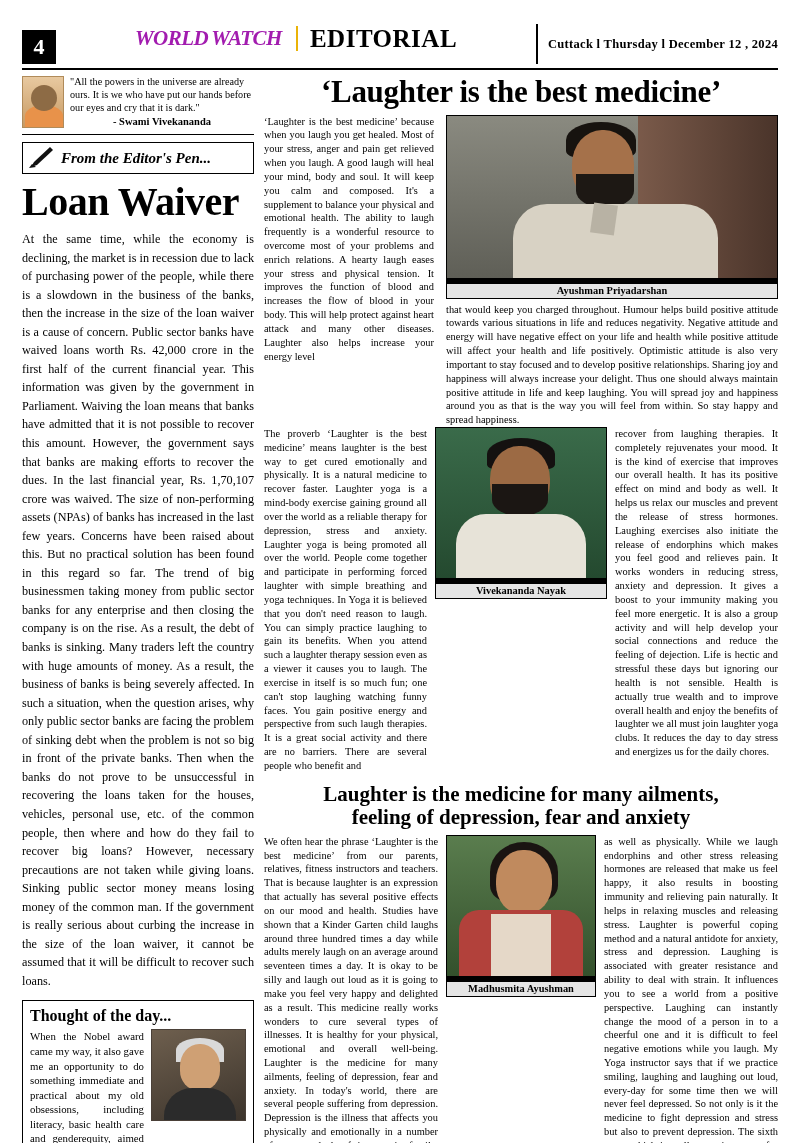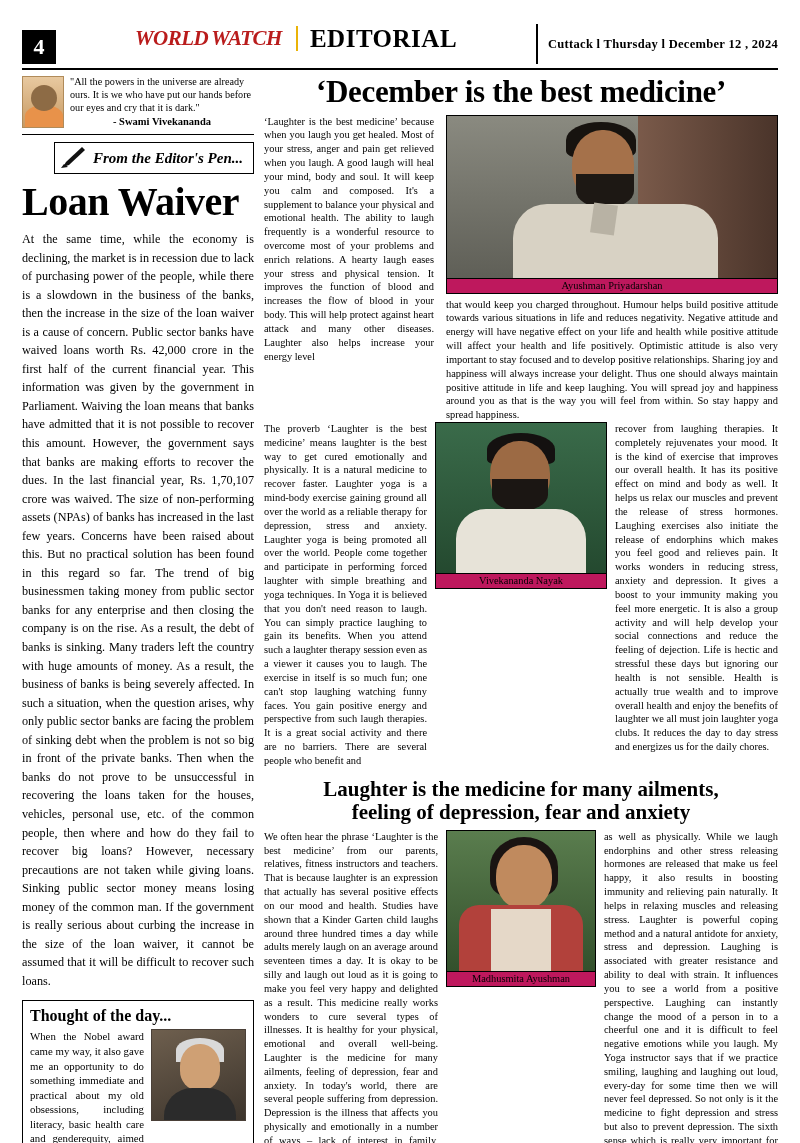--- a/index.html
+++ b/index.html
@@ -31,21 +31,21 @@
     font-size:22px; font-weight:bold;
     margin-top:6px;
   }
   .mast-center {
     flex:1; display:flex; align-items:center; justify-content:center;
     gap:10px; padding-top:2px;
   }
   .logo-word {
     font-family:"Liberation Serif", serif;
     font-style:italic; font-weight:bold;
-    font-size:21px; color:#b91c1c;
+    font-size:21px; color:#a21caf;
     letter-spacing:-0.5px;
     line-height:1;
   }
   .editorial-block {
     border-left:2px solid #eab308;
     padding-left:12px;
     margin-left:4px;
   }
   .editorial-title {
     font-size:25px; font-weight:bold; letter-spacing:0.5px;
@@ -110,21 +110,21 @@
   .quote-text {
     font-size:10.2px; line-height:1.25;
   }
   .quote-author { text-align:center; font-weight:bold; font-size:10.5px; margin-top:2px;}
 
   
   .editors-pen {
     border:1px solid #000;
     margin-top:7px;
     padding:4px 6px;
-    display:flex; align-items:center; gap:6px;margin-left:32px;
+    display:flex; align-items:center; gap:6px;
   }
   .pen-icon { width:26px; height:22px; flex:0 0 26px; }
   .pen-title {
     font-family:"Liberation Serif", serif;
     font-weight:bold; font-style:italic;
     font-size:15px;
   }
   .headline-left {
     font-size:40px; font-weight:bold;
     letter-spacing:-0.5px;
@@ -181,22 +181,22 @@
   .art1 { display:flex; gap:12px; }
   .art1 .c1 { width:170px; flex:0 0 170px; }
   .art1 .c2 { flex:1; position:relative; }
   .news-text {
     font-size:10.4px; line-height:1.33; text-align:justify;
   }
   .news-text p { margin:0; }
 
   .photo-box { border:1px solid #000; }
   .photo-cap {
-    text-align:center; font-weight:normal; font-size:10.4px;
-    border-top:1px solid #000000; padding:1px 0 2px 0; background:#be185d;
+    text-align:center; font-weight:bold; font-size:10.4px;
+    border-top:6px solid #000000; padding:1px 0 2px 0; background:#e5e5e5;
   }
   .ph-a { width:100%; height:162px; position:relative; overflow:hidden; background:#6b6b63;}
   .ph-a .bg { position:absolute; inset:0; background:linear-gradient(180deg,#8a8a80 0%,#5f5f57 100%); }
   .ph-a .curtain { position:absolute; right:0; top:0; width:42%; height:100%; background:linear-gradient(90deg,#7a5a4a,#4a342a); }
   .ph-a .head { position:absolute; left:38%; top:14px; width:62px; height:72px; border-radius:48% 48% 45% 45%; background:#a5714a; }
   .ph-a .hair { position:absolute; left:36%; top:6px; width:70px; height:36px; border-radius:50% 50% 20% 20%; background:#17130f; }
   .ph-a .beard { position:absolute; left:39%; top:58px; width:58px; height:34px; border-radius:0 0 50% 50%; background:#1d1814; }
   .ph-a .shirt { position:absolute; left:20%; top:88px; width:62%; height:80px; border-radius:34px 34px 0 0; background:#d8d2c4; }
   .ph-a .collar { position:absolute; left:44%; top:88px; width:24px; height:30px; background:#b8b2a4; transform:rotate(8deg); }
 
@@ -292,21 +292,21 @@
               <div class="head"></div>
               <div class="body"></div>
           </div>
         </div>
 
       </div>
     </div>
 
     <div class="col-right">
 
-      <h1 class="big-head">‘December is the best medicine’</h1>
+      <h1 class="big-head">‘Laughter is the best medicine’</h1>
       <div class="art1">
         <div class="c1">
           <div class="news-text">
             <p>‘Laughter is the best medicine’ because when you laugh you get healed. Most of your stress, anger and pain get relieved when you laugh. A good laugh will heal your mind, body and soul. It will keep you calm and composed. It's a supplement to balance your physical and emotional health. The ability to laugh frequently is a wonderful resource to overcome most of your problems and enrich relations. A hearty laugh eases your stress and physical tension. It improves the function of blood and increases the flow of blood in your body. This will help protect against heart attack and many other diseases. Laughter also helps increase your energy level</p>
           </div>
         </div>
         <div class="c2">
           <div class="photo-box">
             <div class="ph-a">
               <div class="bg"></div>

